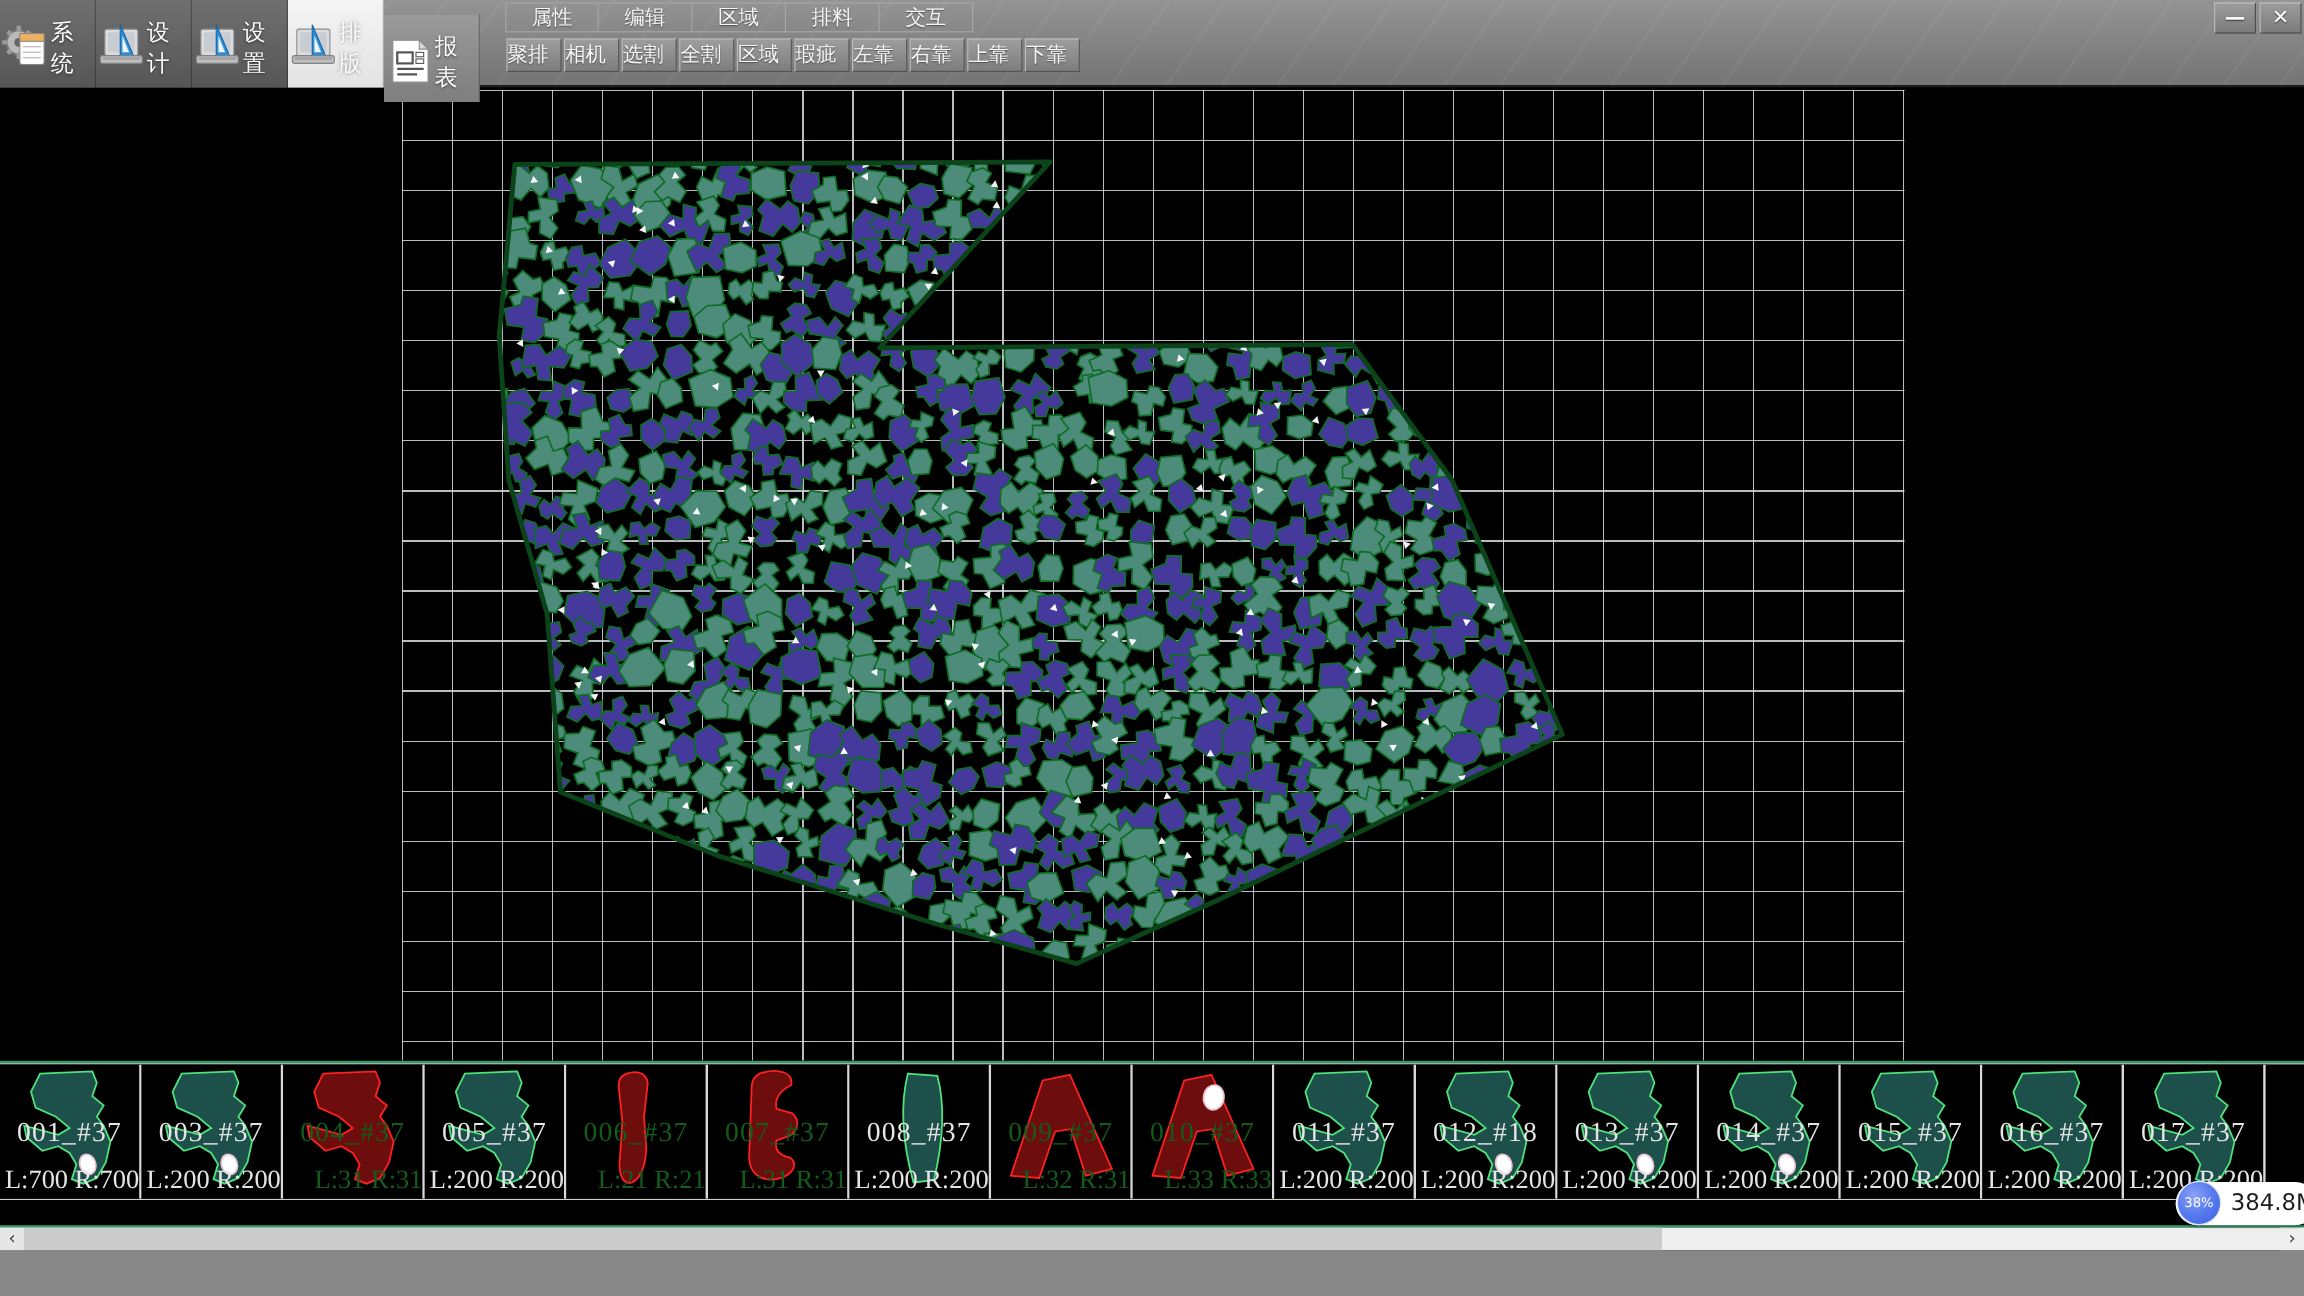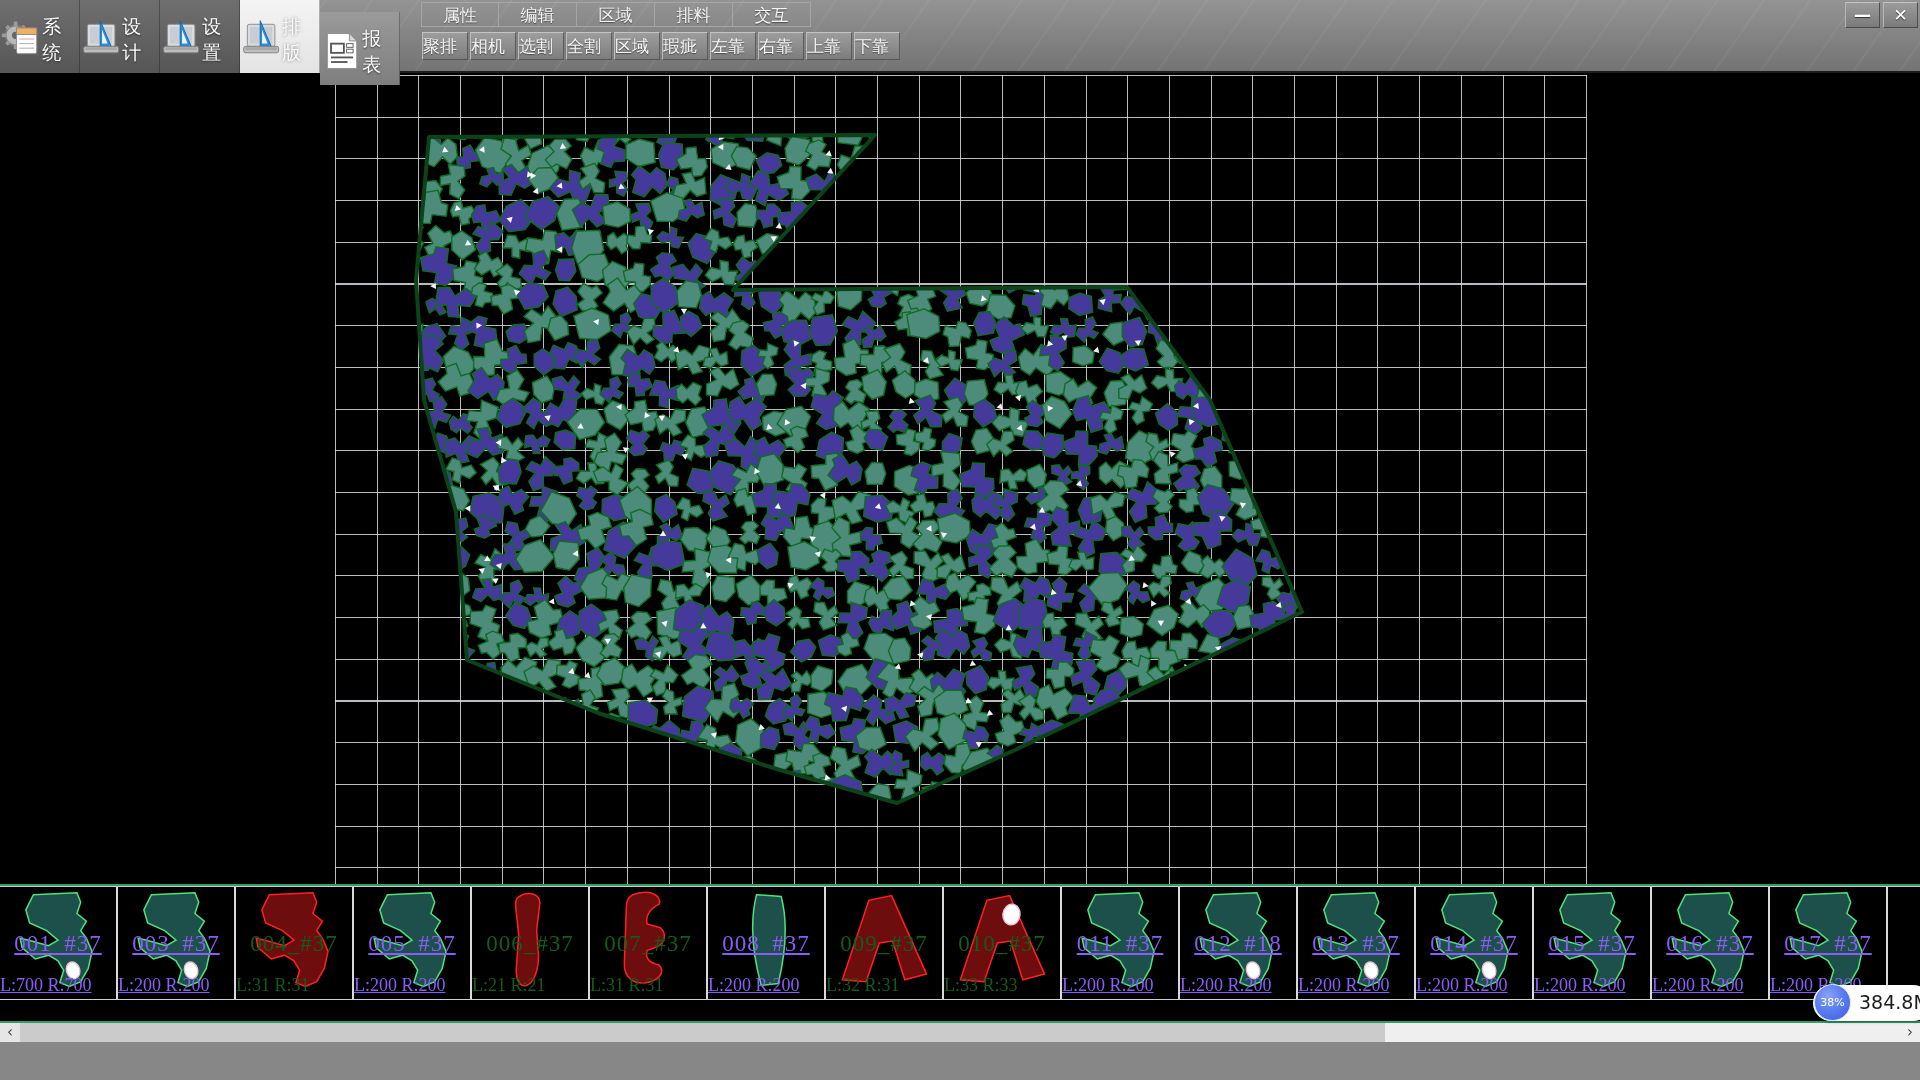--- a/index.html
+++ b/index.html
@@ -44,23 +44,23 @@
 
   
   #strip{position:absolute;left:0;top:884px;width:1920px;height:139px;background:#000;}
   #strip .greenline{position:absolute;left:0;width:1920px;height:2px;background:#2d9e66;}
   #cells{position:absolute;left:0;top:2px;width:1920px;height:114px;display:flex;overflow:hidden;
     border-top:1px solid #cfcfcf;border-bottom:1px solid #cfcfcf;box-sizing:border-box;}
   .cell{position:relative;flex:0 0 116px;height:100%;border-right:2px solid #d9d9d9;box-sizing:content-box;background:#000;}
   .cell svg{position:absolute;left:2px;top:2px;}
   .tid{position:absolute;left:0;top:44px;width:100%;text-align:center;
     font-family:"Liberation Serif","DejaVu Serif",serif;font-size:23px;letter-spacing:1px;pointer-events:none;}
-  .tlr{position:absolute;left:0;bottom:3px;width:100%;text-align:left;
-    font-family:"Liberation Serif","DejaVu Serif",serif;font-size:18px;pointer-events:none;}
-  .teal-text{color:#8b5cf6;text-decoration:underline;}
+  .tlr{position:absolute;left:0;bottom:3px;width:100%;text-align:right;
+    font-family:"Liberation Serif","DejaVu Serif",serif;font-size:22px;pointer-events:none;}
+  .teal-text{color:#e5e5e5;}
   .red-text{color:#135c1c;}
 
   
   #badge{position:absolute;left:1811px;top:984px;z-index:9;}
   #badge .pill{position:absolute;left:2px;top:1px;width:118px;height:36px;background:#fff;border-radius:18px;
     box-shadow:0 1px 3px rgba(0,0,0,.4);}
   #badge .pct{position:absolute;left:3px;top:0;width:37px;height:37px;border-radius:50%;
     background:radial-gradient(circle at 38% 32%,#8ba3f5 0%,#5a7df0 45%,#3c5fe0 100%);
     border:1px solid #dfe5ff;box-sizing:border-box;color:#fff;font-size:11px;display:flex;align-items:center;justify-content:center;}
   #badge .mem{position:absolute;left:48px;top:7px;font-size:19px;color:#1c1c1c;}

